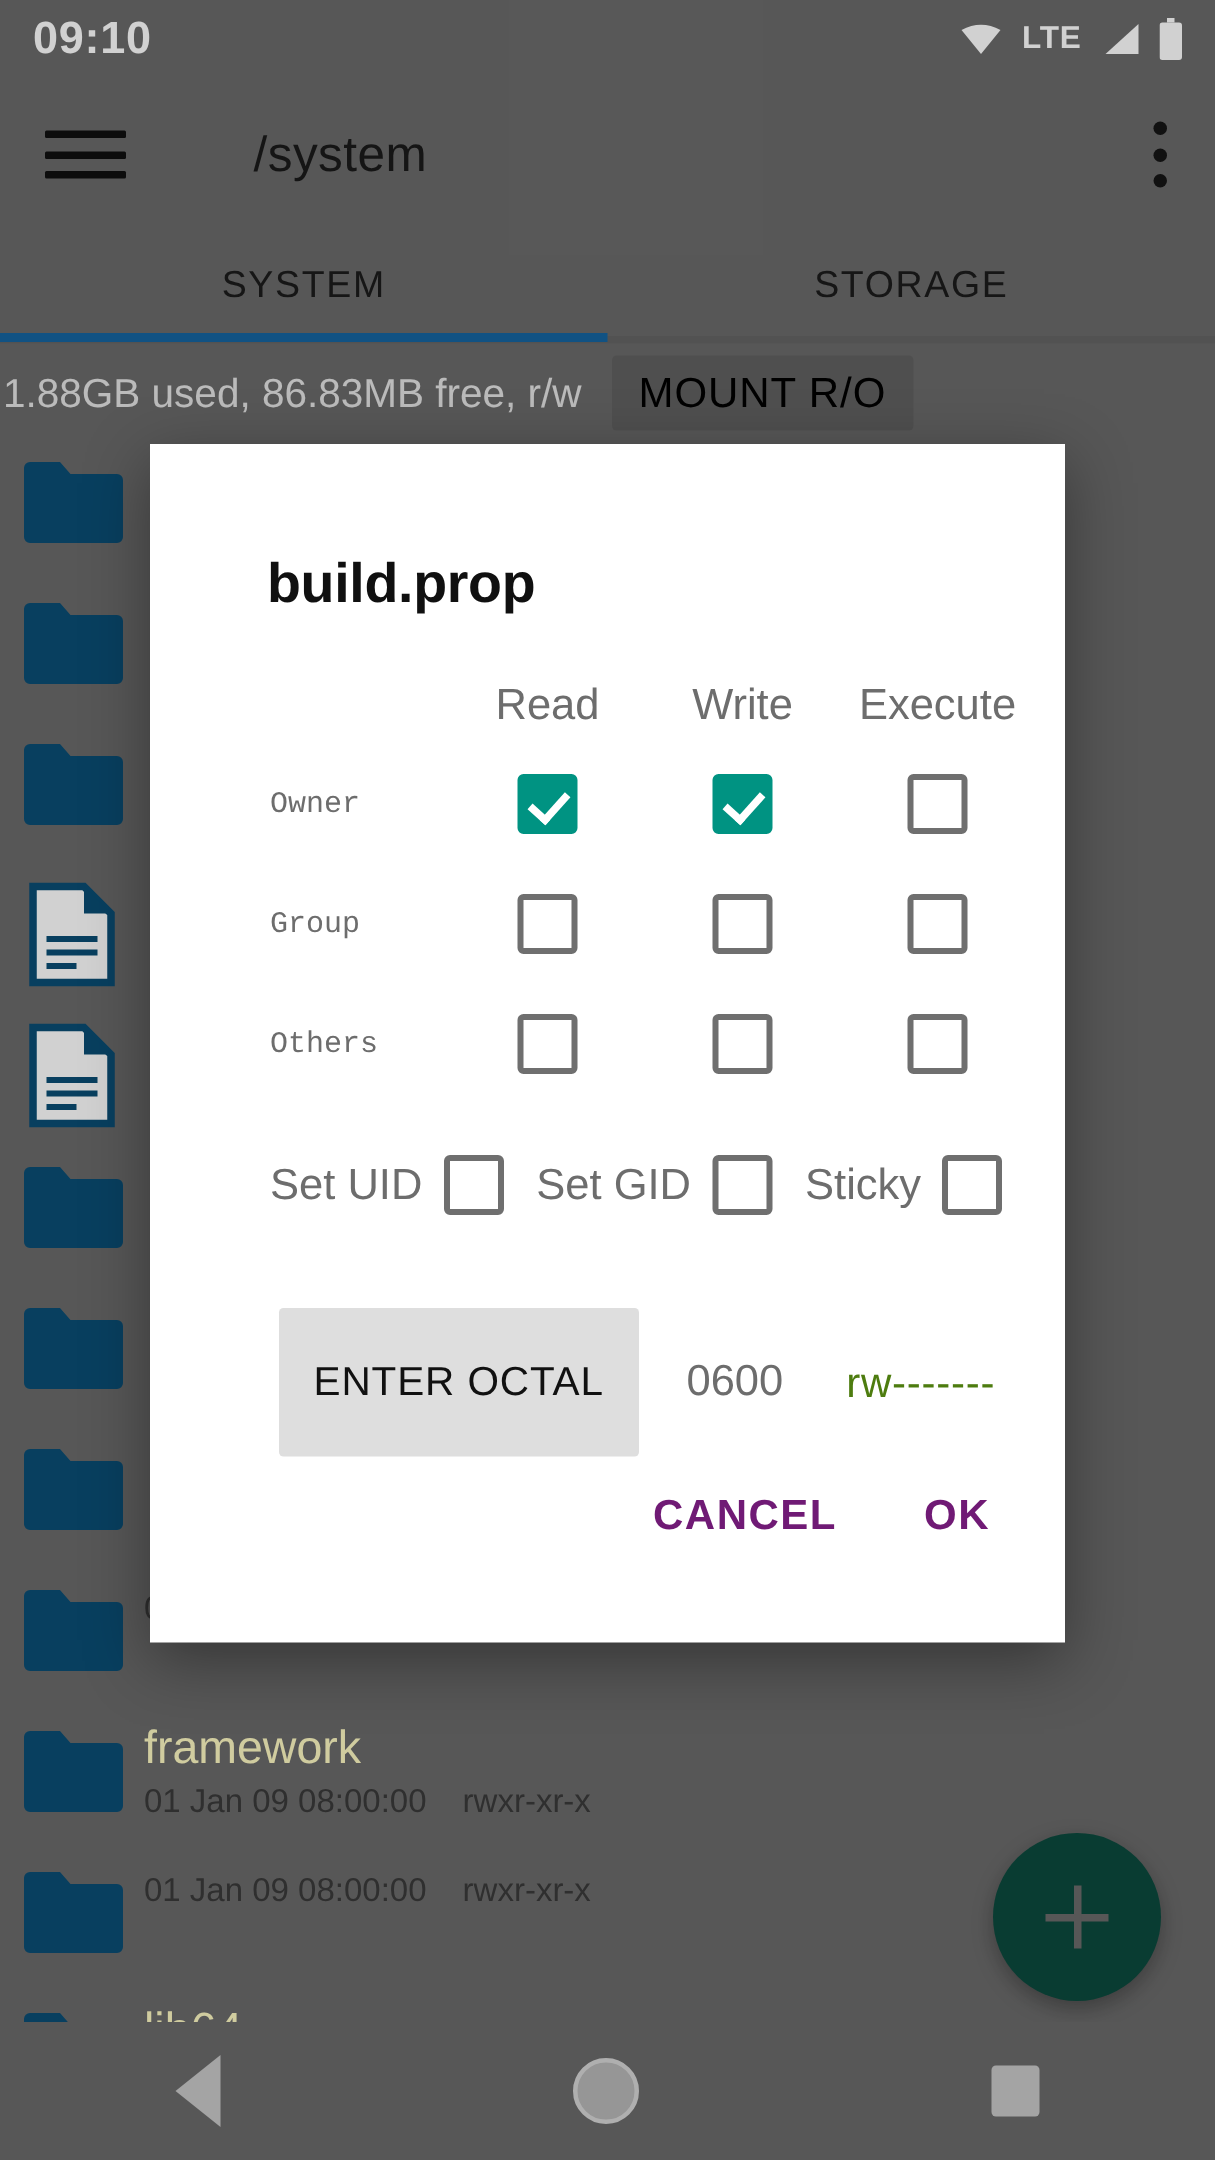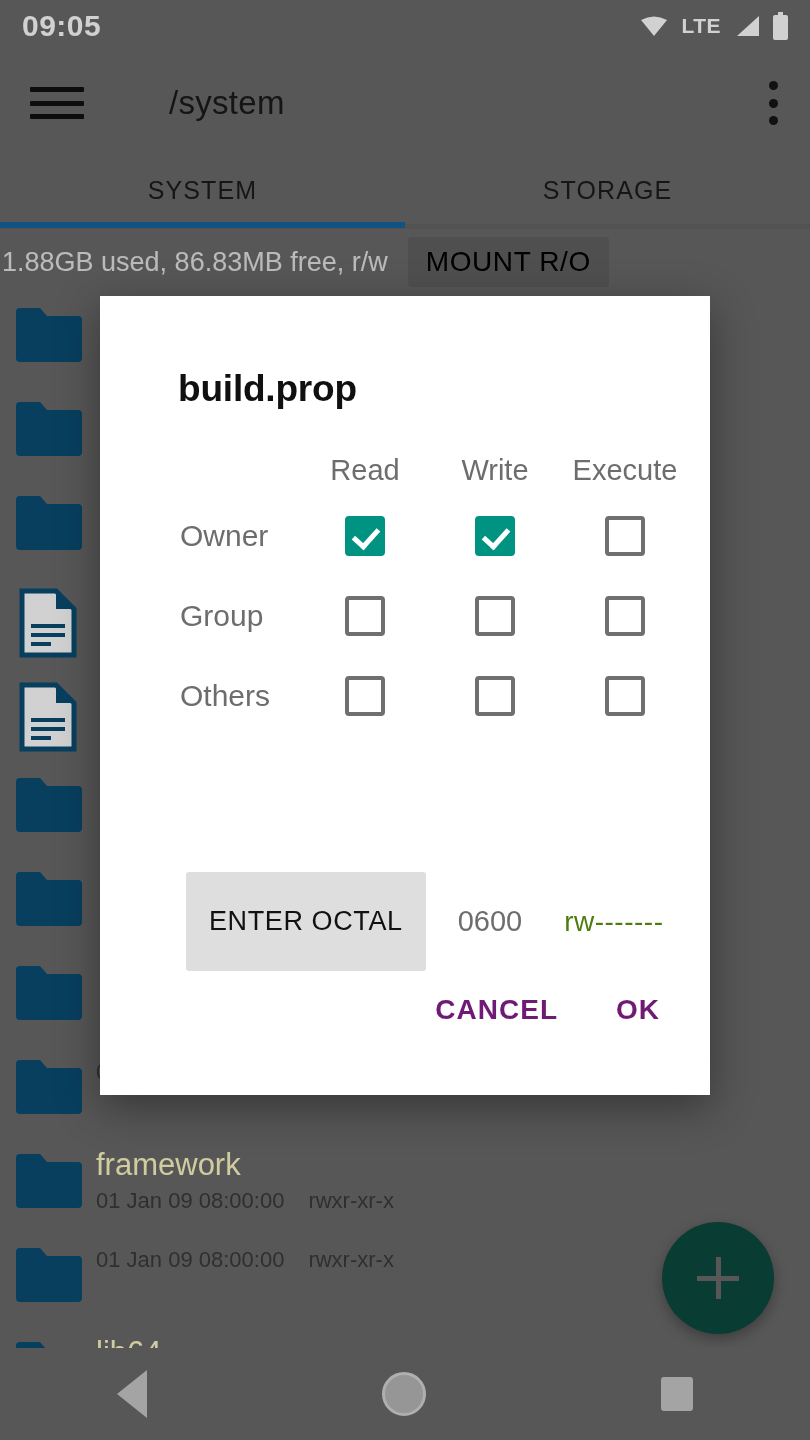--- a/index.html
+++ b/index.html
@@ -151,21 +151,21 @@
     display:flex; align-items:center; height:52px;
   }
   .perm-head .rowlab { width:120px; }
   .perm-head .colhd {
     width:130px; text-align:center; color:#6d6d6d; font-size:29px;
   }
   .perm-row {
     display:flex; align-items:center; height:80px;
   }
   .perm-row .rowlab {
-    width:120px; color:#6d6d6d; font-size:30px;
+    width:120px; color:#6d6d6d; font-size:20px;font-family:Liberation Mono, monospace;
   }
   .perm-row .cell { width:130px; display:flex; justify-content:center; }
   .cbx {
     width:40px; height:40px; border-radius:4px;
     border:4px solid #6f6f6f; background:#fff;
     position:relative; flex:0 0 auto;
   }
   .cbx.checked { background:#009382; border-color:#009382; }
   .cbx.checked::after {
     content:""; position:absolute; left:9px; top:3px;
@@ -205,21 +205,21 @@
   }
 </style>
 </head>
 <body>
 
 <div id="screen">
 
   <div id="app-layer">
 
     <div id="status-bar">
-      <div id="status-clock">09:05</div>
+      <div id="status-clock">09:10</div>
       <div id="status-icons">
         <svg class="wifi-ico" viewBox="0 0 28 22">
           <path d="M14 21 L1 5 Q14 -2 27 5 Z" fill="#ffffff"></path>
         </svg>
         <span class="lte-txt">LTE</span>
         <svg class="sig-ico" viewBox="0 0 26 22">
           <path d="M25 1 L25 21 L3 21 Z" fill="#ffffff"></path>
         </svg>
         <svg class="bat-ico" viewBox="0 0 15 28">
           <rect x="5" y="0" width="5" height="3" fill="#fff"></rect>
@@ -469,20 +469,33 @@
           </div>
         <div class="cell">
             <span class="cbx"></span>
           </div>
         <div class="cell">
             <span class="cbx"></span>
           </div>
       </div>
     </div>
 
+    <div id="special-row">
+      <span class="sp-lab">Set UID</span>
+      <span class="sp-gap"></span>
+      <span class="cbx"></span>
+      <span class="sp-gap2"></span>
+      <span class="sp-lab">Set GID</span>
+      <span class="sp-gap"></span>
+      <span class="cbx"></span>
+      <span class="sp-gap2"></span>
+      <span class="sp-lab">Sticky</span>
+      <span class="sp-gap"></span>
+      <span class="cbx"></span>
+    </div>
 
     <div id="octal-row">
       <div id="octal-btn">ENTER OCTAL</div>
       <div id="octal-value">0600</div>
       <div id="octal-symbolic">rw-------</div>
     </div>
 
     <div id="dialog-actions">
       <div class="dlg-act">CANCEL</div>
       <div class="dlg-act">OK</div>

